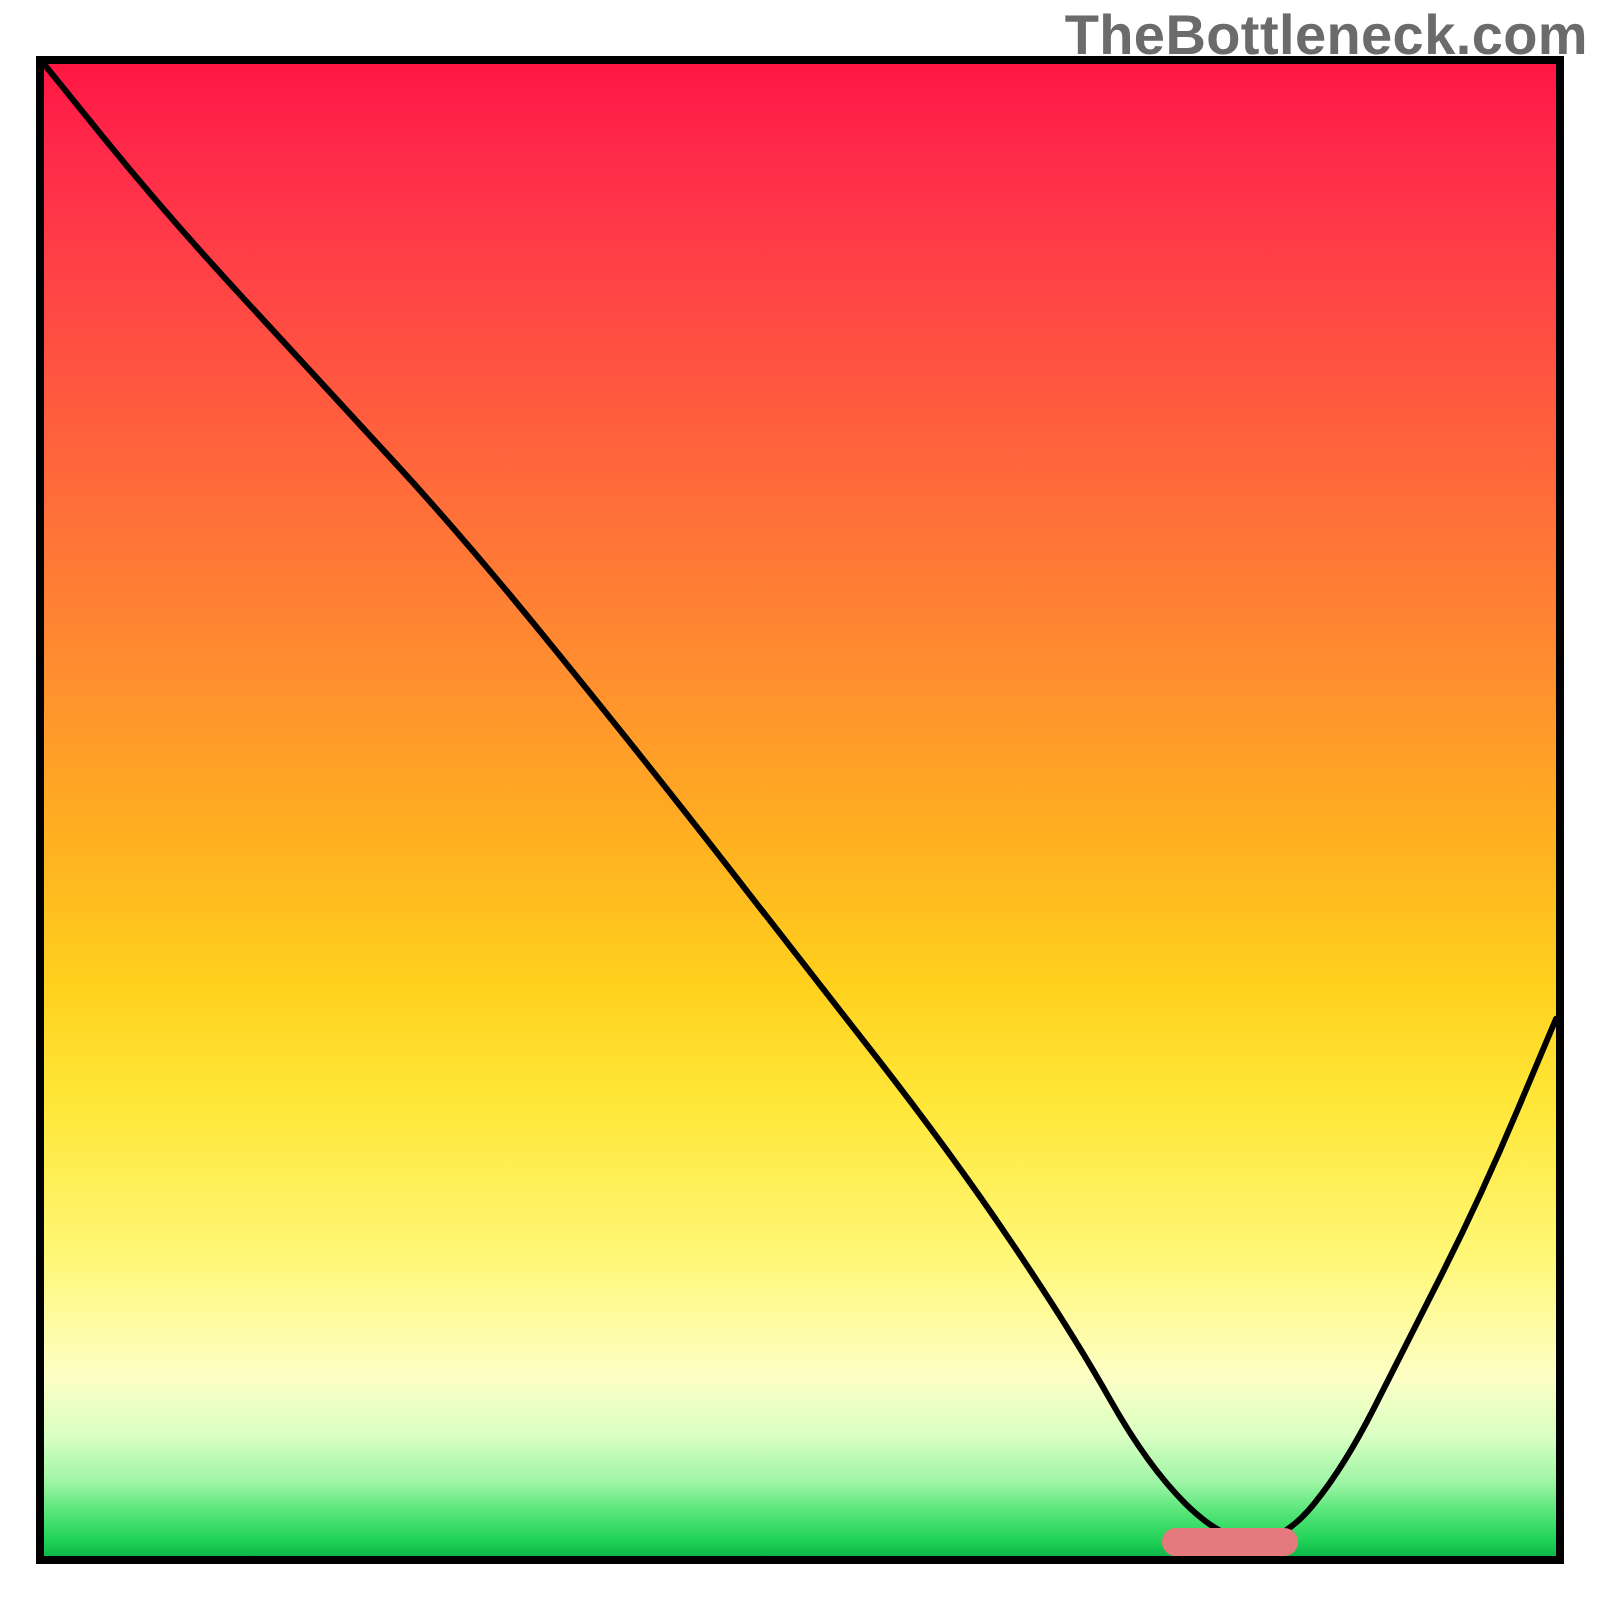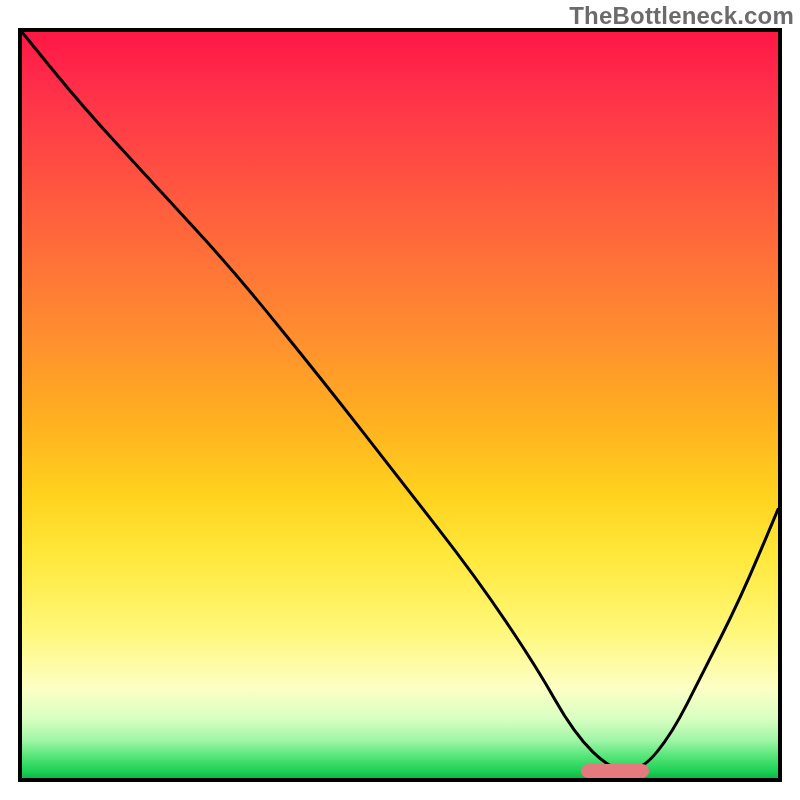--- a/index.html
+++ b/index.html
@@ -12,21 +12,21 @@
   }
   .container {
     position: relative;
     width: 800px;
     height: 800px;
   }
   .watermark {
     position: absolute;
     top: 2px;
     right: 6px;
-    font-size: 24px;
+    font-size: 28px;
     font-weight: 600;
     color: #6b6b6b;
     letter-spacing: 0.2px;
   }
   .plot-area {
     position: absolute;
     left: 18px;
     top: 28px;
     width: 764px;
     height: 754px;

